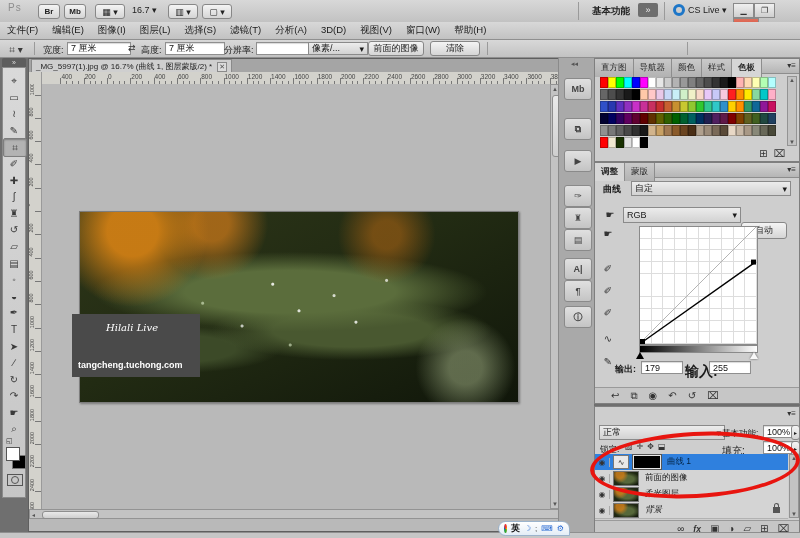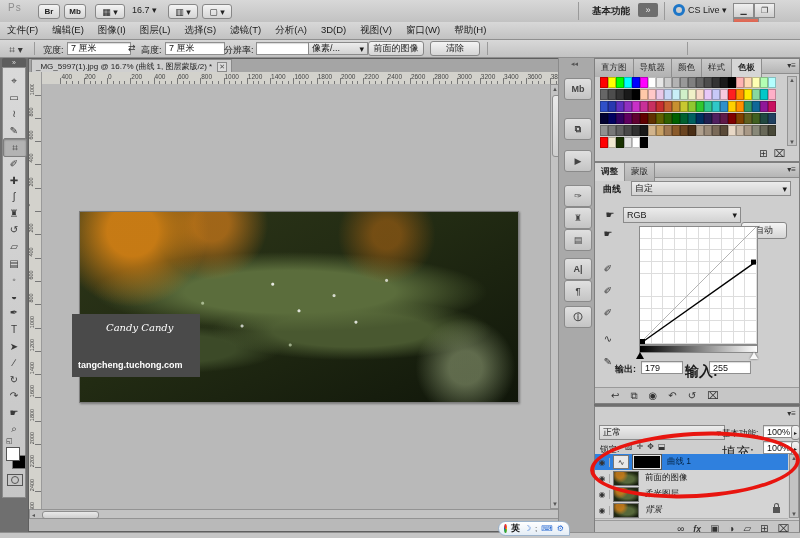--- a/index.html
+++ b/index.html
@@ -300,21 +300,21 @@
             radial-gradient(circle at 50% 52%, rgba(255,255,255,.8) 0 1px, transparent 2px),
             radial-gradient(circle at 58% 44%, rgba(255,255,255,.75) 0 1px, transparent 2px),
             radial-gradient(circle at 63% 58%, rgba(255,255,255,.8) 0 1px, transparent 2px),
             radial-gradient(circle at 37% 60%, rgba(255,255,255,.7) 0 1px, transparent 2px),
             radial-gradient(circle at 70% 36%, rgba(255,255,255,.7) 0 1px, transparent 2px),
             radial-gradient(circle at 28% 48%, rgba(220,235,200,.6) 0 1px, transparent 2px),
             radial-gradient(circle at 48% 70%, rgba(220,235,200,.6) 0 1px, transparent 2px);"></div>
     </div>
 
     <div class="abs" style="left:30px;top:230px;width:128px;height:63px;background:#4a4a4a;color:#fff;overflow:hidden;">
-      <div style="position:absolute;left:34px;top:8px;font-family:'DejaVu Serif',serif;font-style:italic;font-size:10px;">Candy Candy</div>
+      <div style="position:absolute;left:34px;top:8px;font-family:'DejaVu Serif',serif;font-style:italic;font-size:10px;">Hilali Live</div>
       <div style="position:absolute;left:6px;top:46px;font-size:9px;font-weight:bold;">tangcheng.tuchong.com</div>
     </div>
 
     <div class="scroll" style="right:0;top:0;width:11px;height:425px;">
       <div class="abs" style="left:1px;top:1px;font-size:6px;color:#555;">▲</div>
       <div class="thumbz" style="left:1px;top:10px;width:7px;height:60px;"></div>
       <div class="abs" style="left:1px;bottom:1px;font-size:6px;color:#555;">▼</div>
     </div>
   </div>
 
@@ -427,21 +427,21 @@
   <span class="inp abs" style="left:168px;top:18px;width:26px;height:11px;">100%</span>
   <span class="btn abs" style="left:196px;top:18px;width:7px;height:13px;font-size:6px;">▸</span>
 
   <span class="abs" style="left:5px;top:37px;font-size:8.5px;">锁定:</span>
   <span class="abs" id="lock-icons" style="left:30px;top:35px;display:flex;gap:4px;">
       <span class="mini-icon" style="font-size: 8px;">▨</span>
       <span class="mini-icon" style="font-size: 8px;">✛</span>
       <span class="mini-icon" style="font-size: 8px;">✥</span>
       <span class="mini-icon" style="font-size: 8px;">⬓</span>
     </span>
-  <span class="abs" style="left:127px;top:37px;font-size:14px;">填充:</span>
+  <span class="abs" style="left:127px;top:37px;font-size:10px;">填充:</span>
   <span class="inp abs" style="left:168px;top:34px;width:26px;height:11px;">100%</span>
   <span class="btn abs" style="left:196px;top:34px;width:7px;height:13px;font-size:6px;">▸</span>
 </div>
 <div id="layer-rows">
     <div class="lyr-row" style="top: 454px; background: rgb(47, 128, 222); color: rgb(3, 34, 66);">
       <span class="eye">◉</span>
       <span style="width: 14px; height: 12px; background: rgb(232, 232, 232); border: 1px solid rgb(119, 119, 119); margin-left: 3px; font-size: 8px; display: flex; align-items: center; justify-content: center; color: rgb(34, 34, 34);">∿</span>
       <span style="width: 26px; height: 12px; background: rgb(0, 0, 0); border: 1px solid rgb(232, 232, 232); outline: rgb(85, 85, 85) solid 1px; margin-left: 4px;"></span>
       <span style="margin-left: 6px;">曲线 1</span>
     </div>

